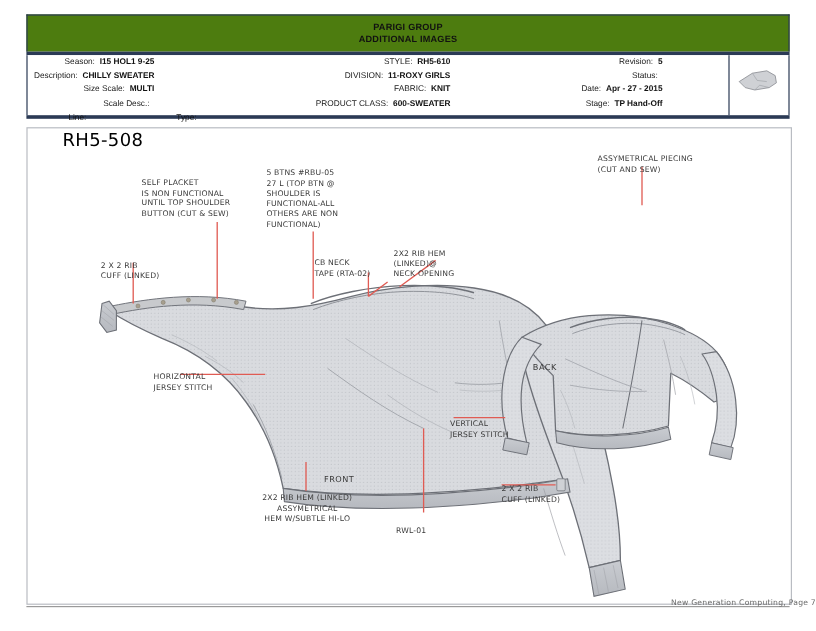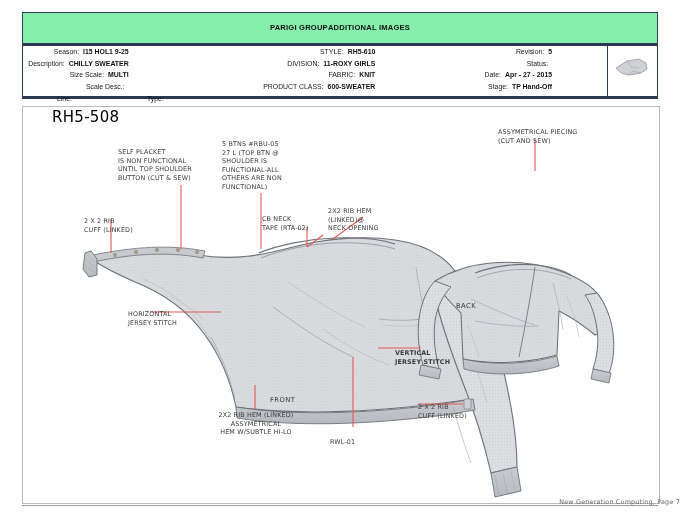--- a/index.html
+++ b/index.html
@@ -7,22 +7,22 @@
     width:680px;height:526px;position:relative;overflow:hidden;
     font-family:"Liberation Sans", sans-serif;
     color:#111;
   }
   #page{position:absolute;inset:0;background:#fff;}
 
   
   .hdr-wrap{position:absolute;left:22px;top:12px;width:636px;}
   .hdr-title-box{
     border:1px solid #2b3a55;border-bottom:none;height:30px;
-    display:flex;flex-direction:row;align-items:center;justify-content:center;
-    background:#86efac;
+    display:flex;flex-direction:column;align-items:center;justify-content:center;
+    background:#4d7c0f;
   }
   .hdr-title-box .t1,.hdr-title-box .t2{
     font-size:7.6px;font-weight:bold;letter-spacing:.2px;line-height:10px;
   }
   .hdr-rule{height:3px;background:#2b3a55;}
   .hdr-body{
     border:1px solid #2b3a55;border-top:none;border-bottom:none;
     display:flex;height:50px;background:#fff;
   }
   .hdr-col{position:relative;}
@@ -324,32 +324,32 @@
 
   <div class="note" style="left:498px;top:128px;width:110px;">ASSYMETRICAL PIECING
 (CUT AND SEW)</div>
 
   <div class="note" style="left:84px;top:217px;width:68px;">2 X 2 RIB
 CUFF (LINKED)</div>
 
   <div class="note" style="left:128px;top:310px;width:72px;">HORIZONTAL
 JERSEY STITCH</div>
 
-  <div class="note" style="left:395px;top:349px;width:72px;font-weight:bold;">VERTICAL
+  <div class="note" style="left:375px;top:349px;width:72px;">VERTICAL
 JERSEY STITCH</div>
 
   <div class="note" style="left:418px;top:403px;width:70px;">2 X 2 RIB
 CUFF (LINKED)</div>
 
   <div class="note" style="left:196px;top:411px;width:120px;text-align:center;">2X2 RIB HEM (LINKED)
  ASSYMETRICAL
 HEM W/SUBTLE HI-LO</div>
 
   <div class="note" style="left:330px;top:438px;width:50px;">RWL-01</div>
 
   <div class="viewlbl" style="left:270px;top:396px;">FRONT</div>
 
-  <div class="viewlbl" style="left:456px;top:302px;">BACK</div>
+  <div class="viewlbl" style="left:444px;top:302px;">BACK</div>
 
   <div class="footer-rule"></div>
   <div class="footer-txt">New Generation Computing, Page 7</div>
 
 </div>
 
 </body></html>

